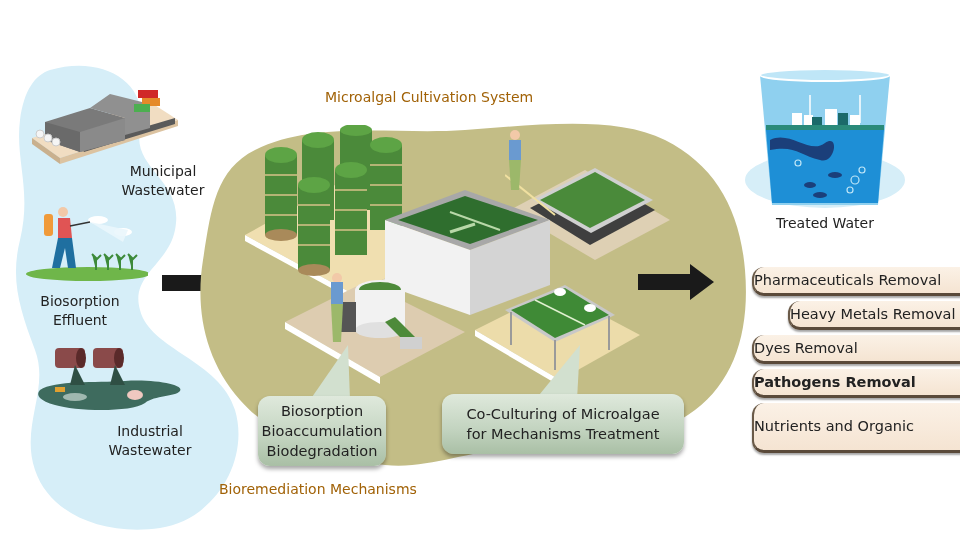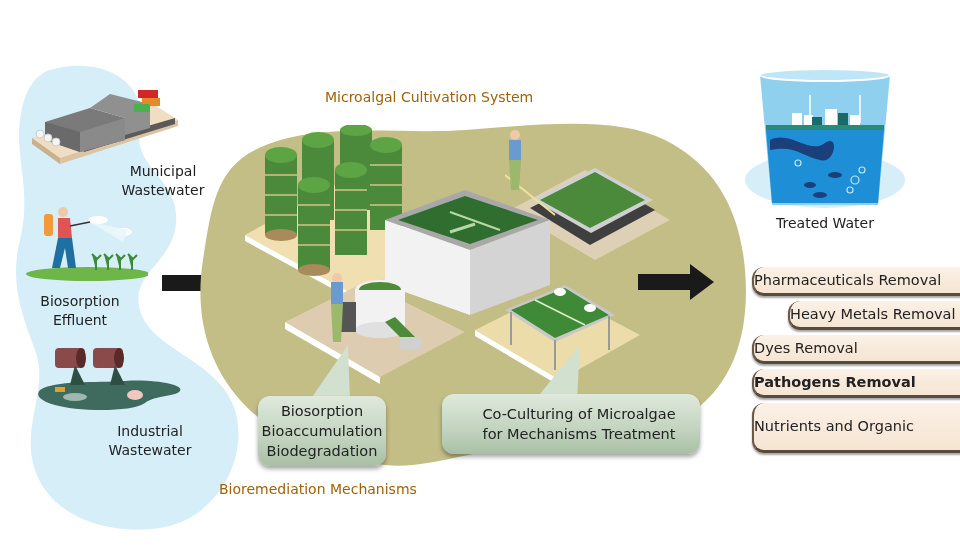--- a/index.html
+++ b/index.html
@@ -206,21 +206,21 @@
 </svg>
 <svg class="bubble-tail" style="left:515px;top:345px;width:80px;height:55px" viewBox="0 0 80 55">
   <polygon points="65,0 20,55 62,55" fill="#d2e0cf"></polygon>
 </svg>
 
 <div class="bubble" style="left:258px;top:396px;width:128px;height:70px;">
   <div>Biosorption</div>
   <div>Bioaccumulation</div>
   <div>Biodegradation</div>
 </div>
-<div class="bubble" style="left:442px;top:394px;width:242px;height:60px;padding-left:16px;">
+<div class="bubble" style="left:442px;top:394px;width:242px;height:60px;">
   <div>Co-Culturing of Microalgae</div>
   <div>for Mechanisms Treatment</div>
 </div>
 <div class="title" style="left:219px;top:481px;">Bioremediation Mechanisms</div>
 
 <svg class="arrow" style="left:636px;top:262px;width:82px;height:40px" viewBox="0 0 82 40">
   <polygon points="2,12 54,12 54,2 78,20 54,38 54,28 2,28" fill="#1a1a1a"></polygon>
 </svg>
 
 <svg class="abs" style="left:740px;top:65px;width:170px;height:145px" viewBox="0 0 170 145">

